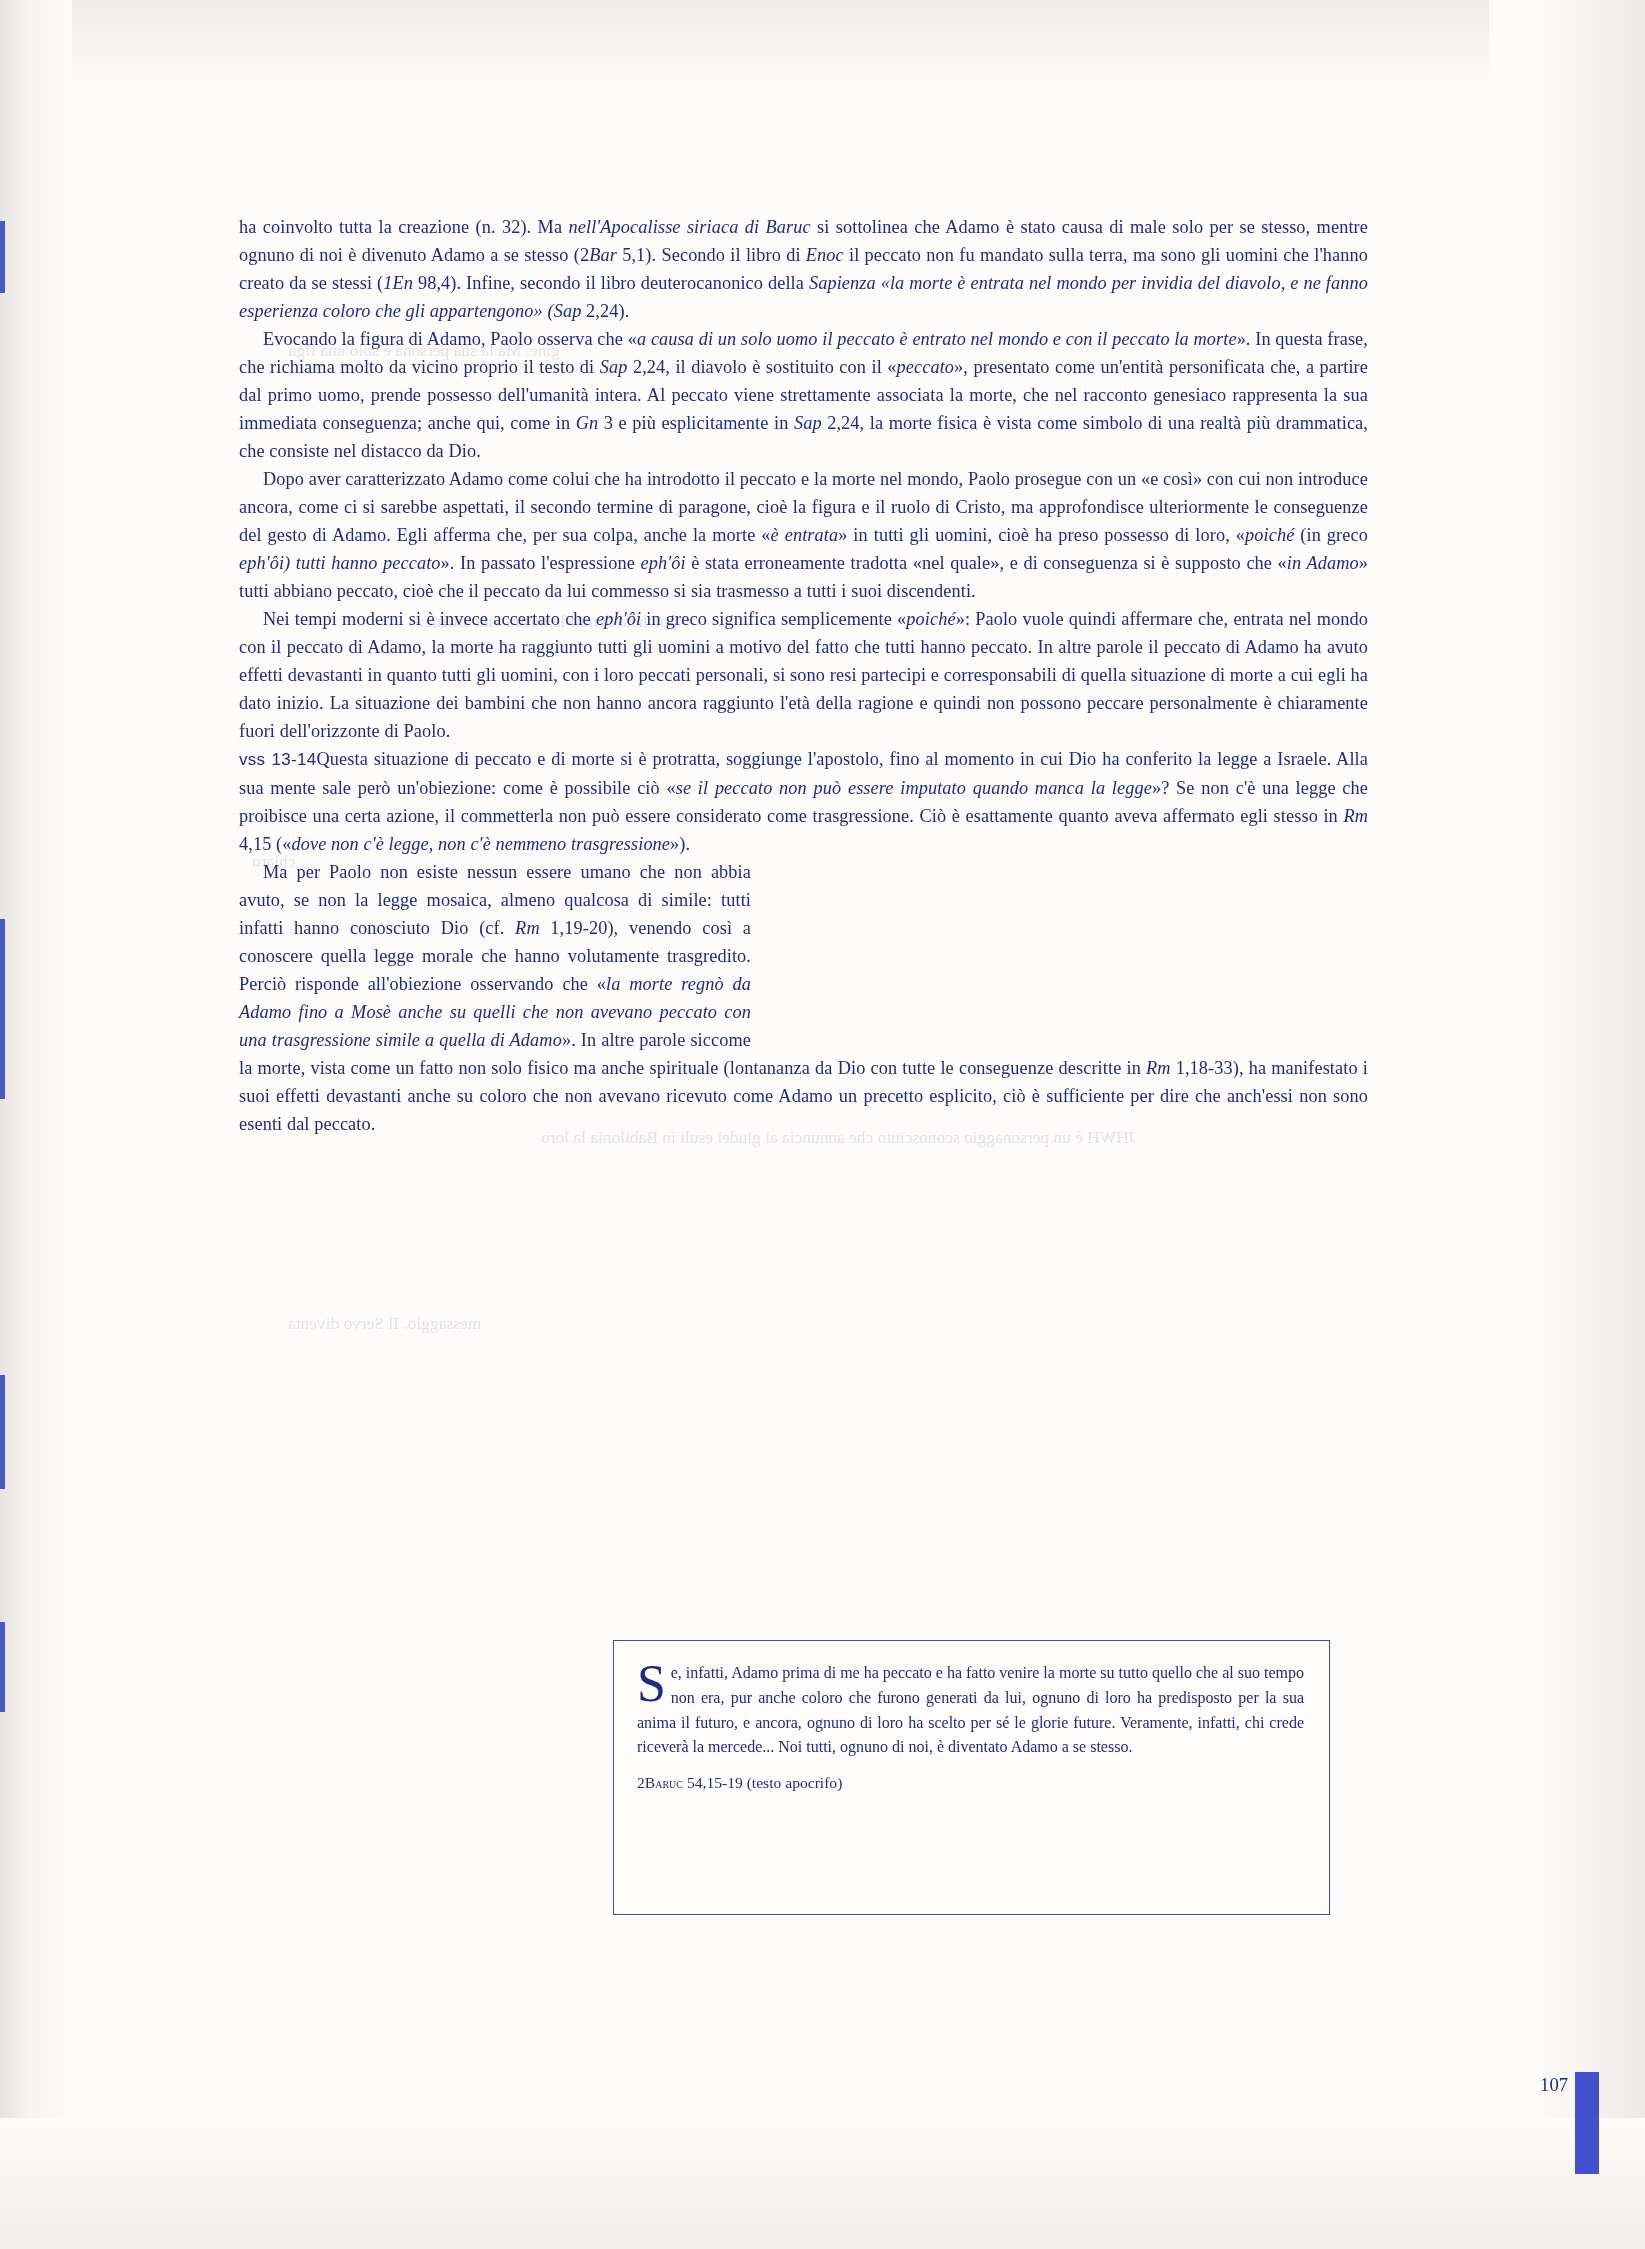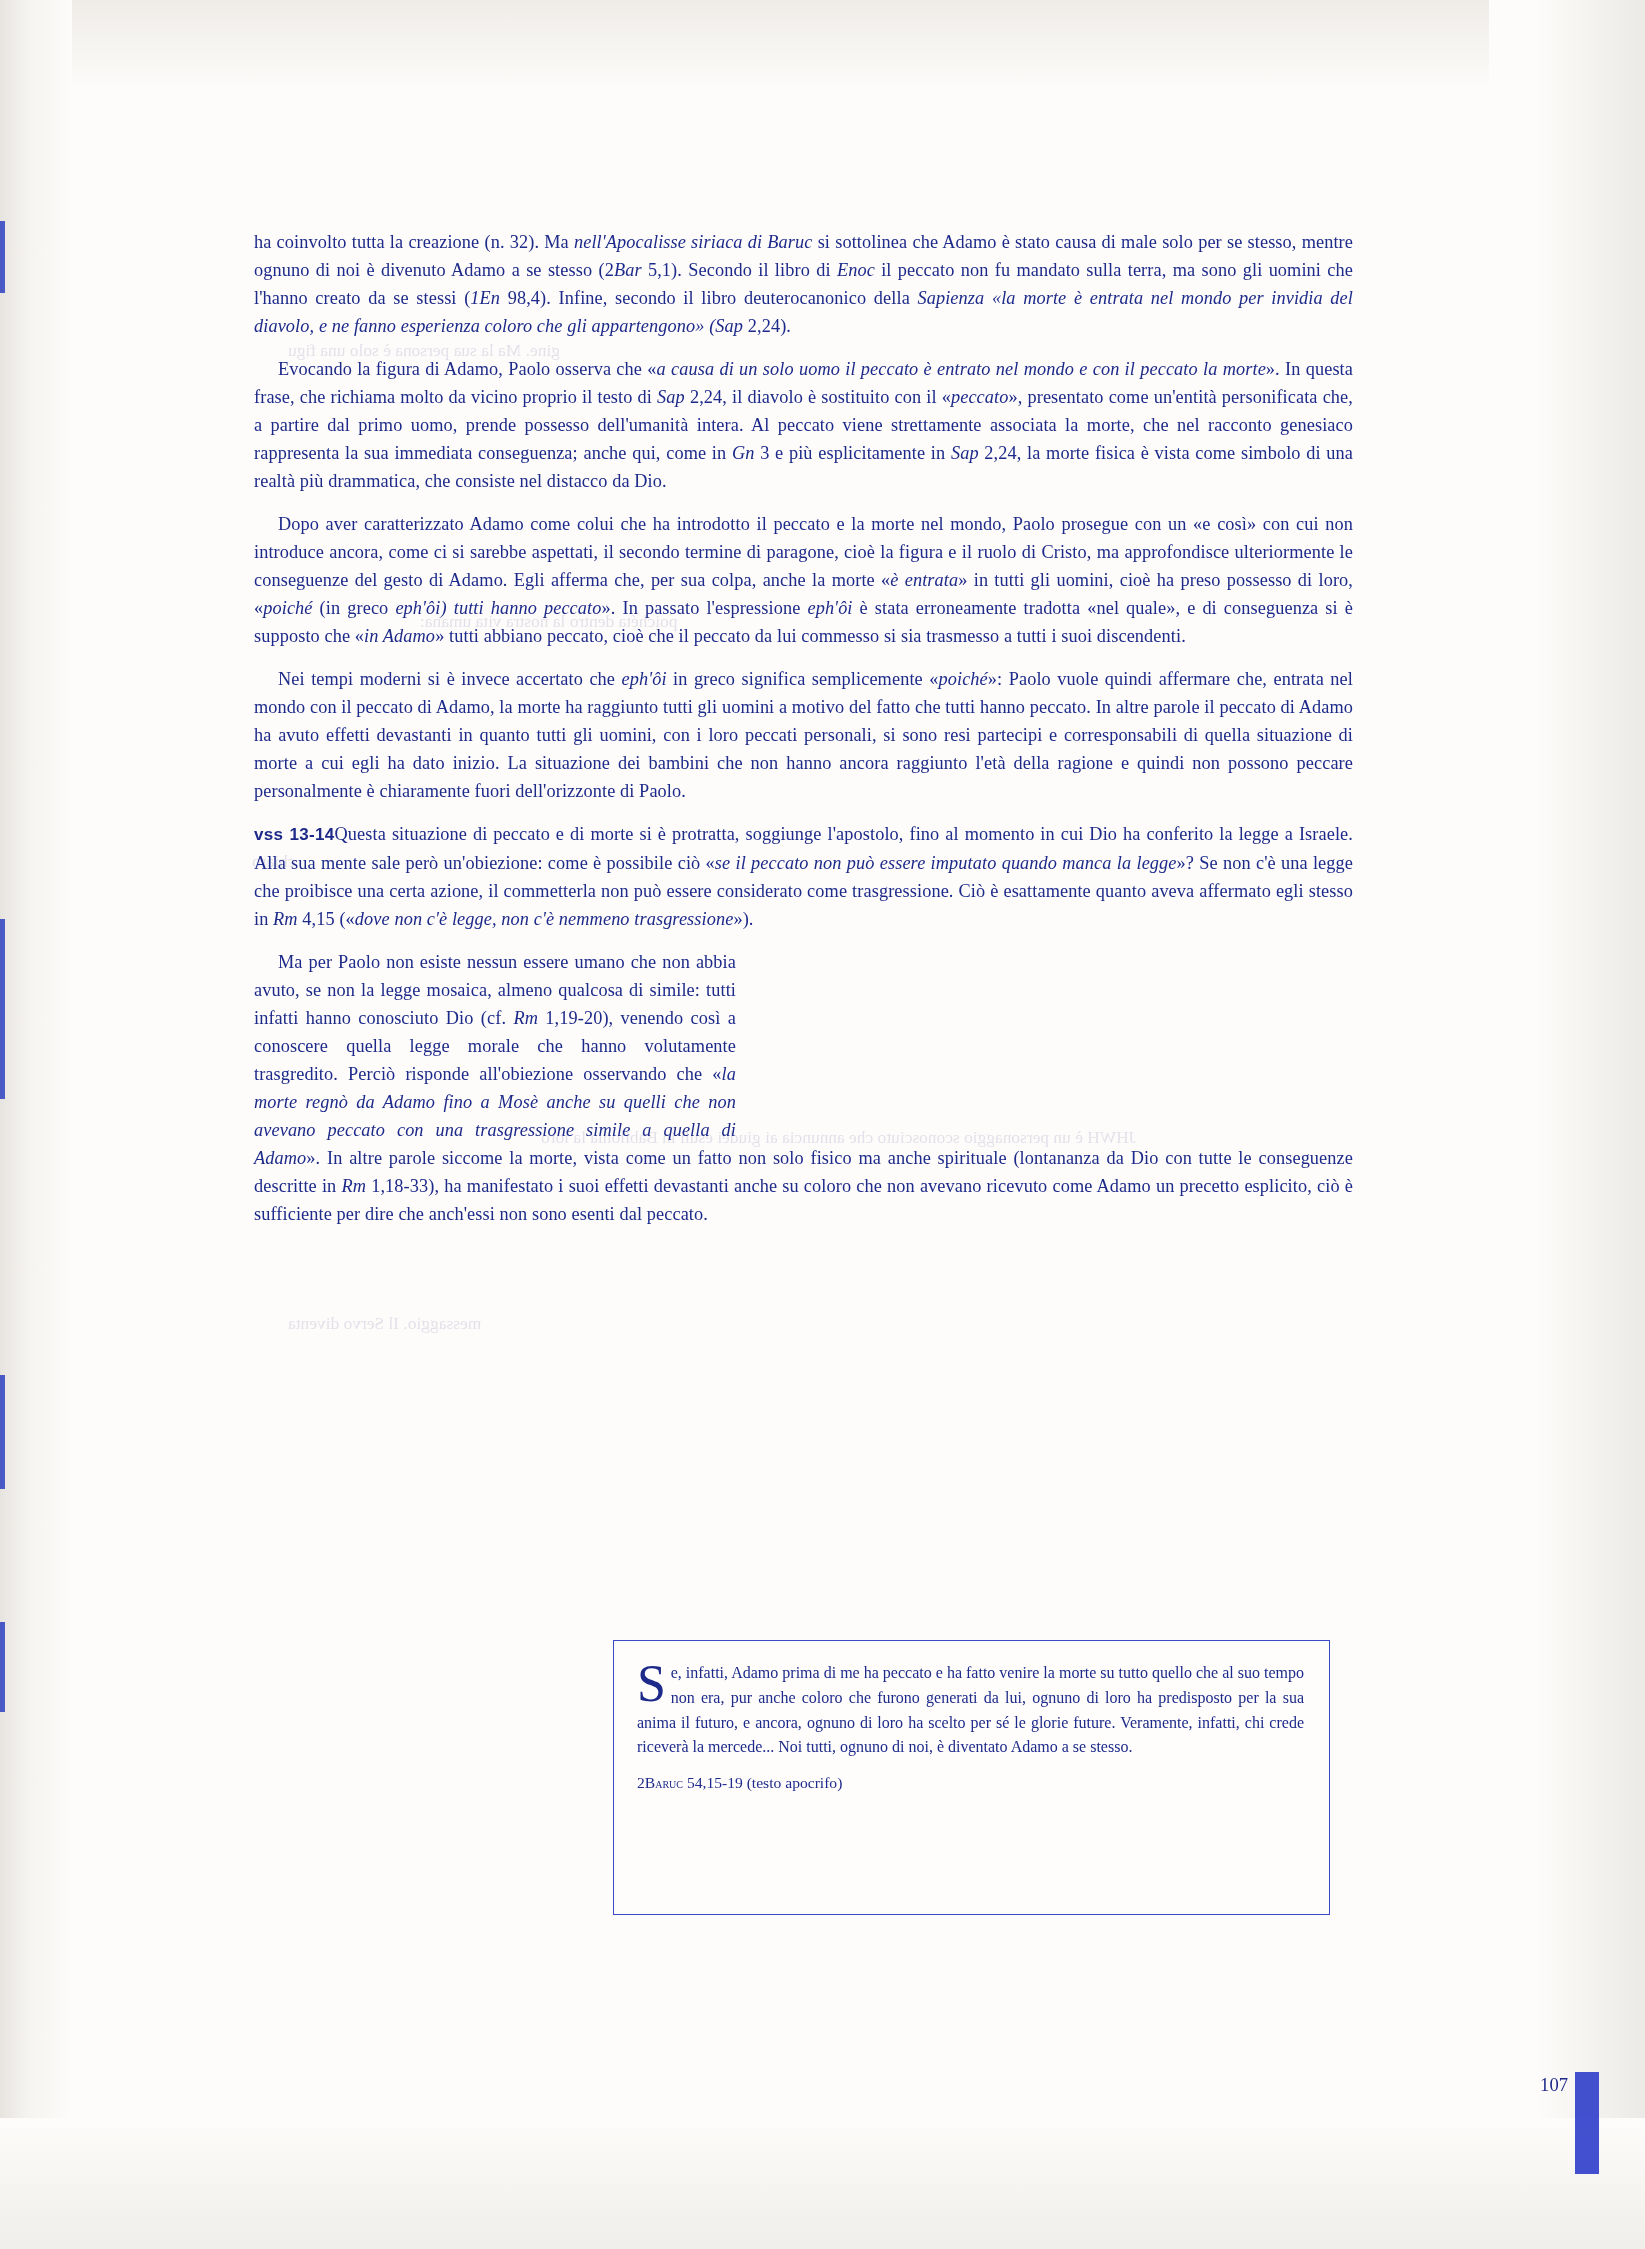--- a/index.html
+++ b/index.html
@@ -75,32 +75,32 @@
     left: 239px;
     top: 213px;
     width: 1129px;
     color: #1d2a8a;
     font-size: 18.3px;
     line-height: 28px;
     text-align: justify;
     letter-spacing: 0.1px;
   }
   .text-col p {
-    margin: 15px;
+    margin: 0;
     text-indent: 24px;
   }
   .text-col p.noindent {
     text-indent: 0;
   }
   em {
     font-style: italic;
   }
   .vss {
     font-family: "Liberation Sans", sans-serif;
-    font-weight: bold;
+    font-weight: normal;
     letter-spacing: 0.3px;
     font-size: 17px;
   }
 
   
   .quote-float {
     float: right;
     width: 617px;
     height: 192px;
     shape-outside: margin-box;

